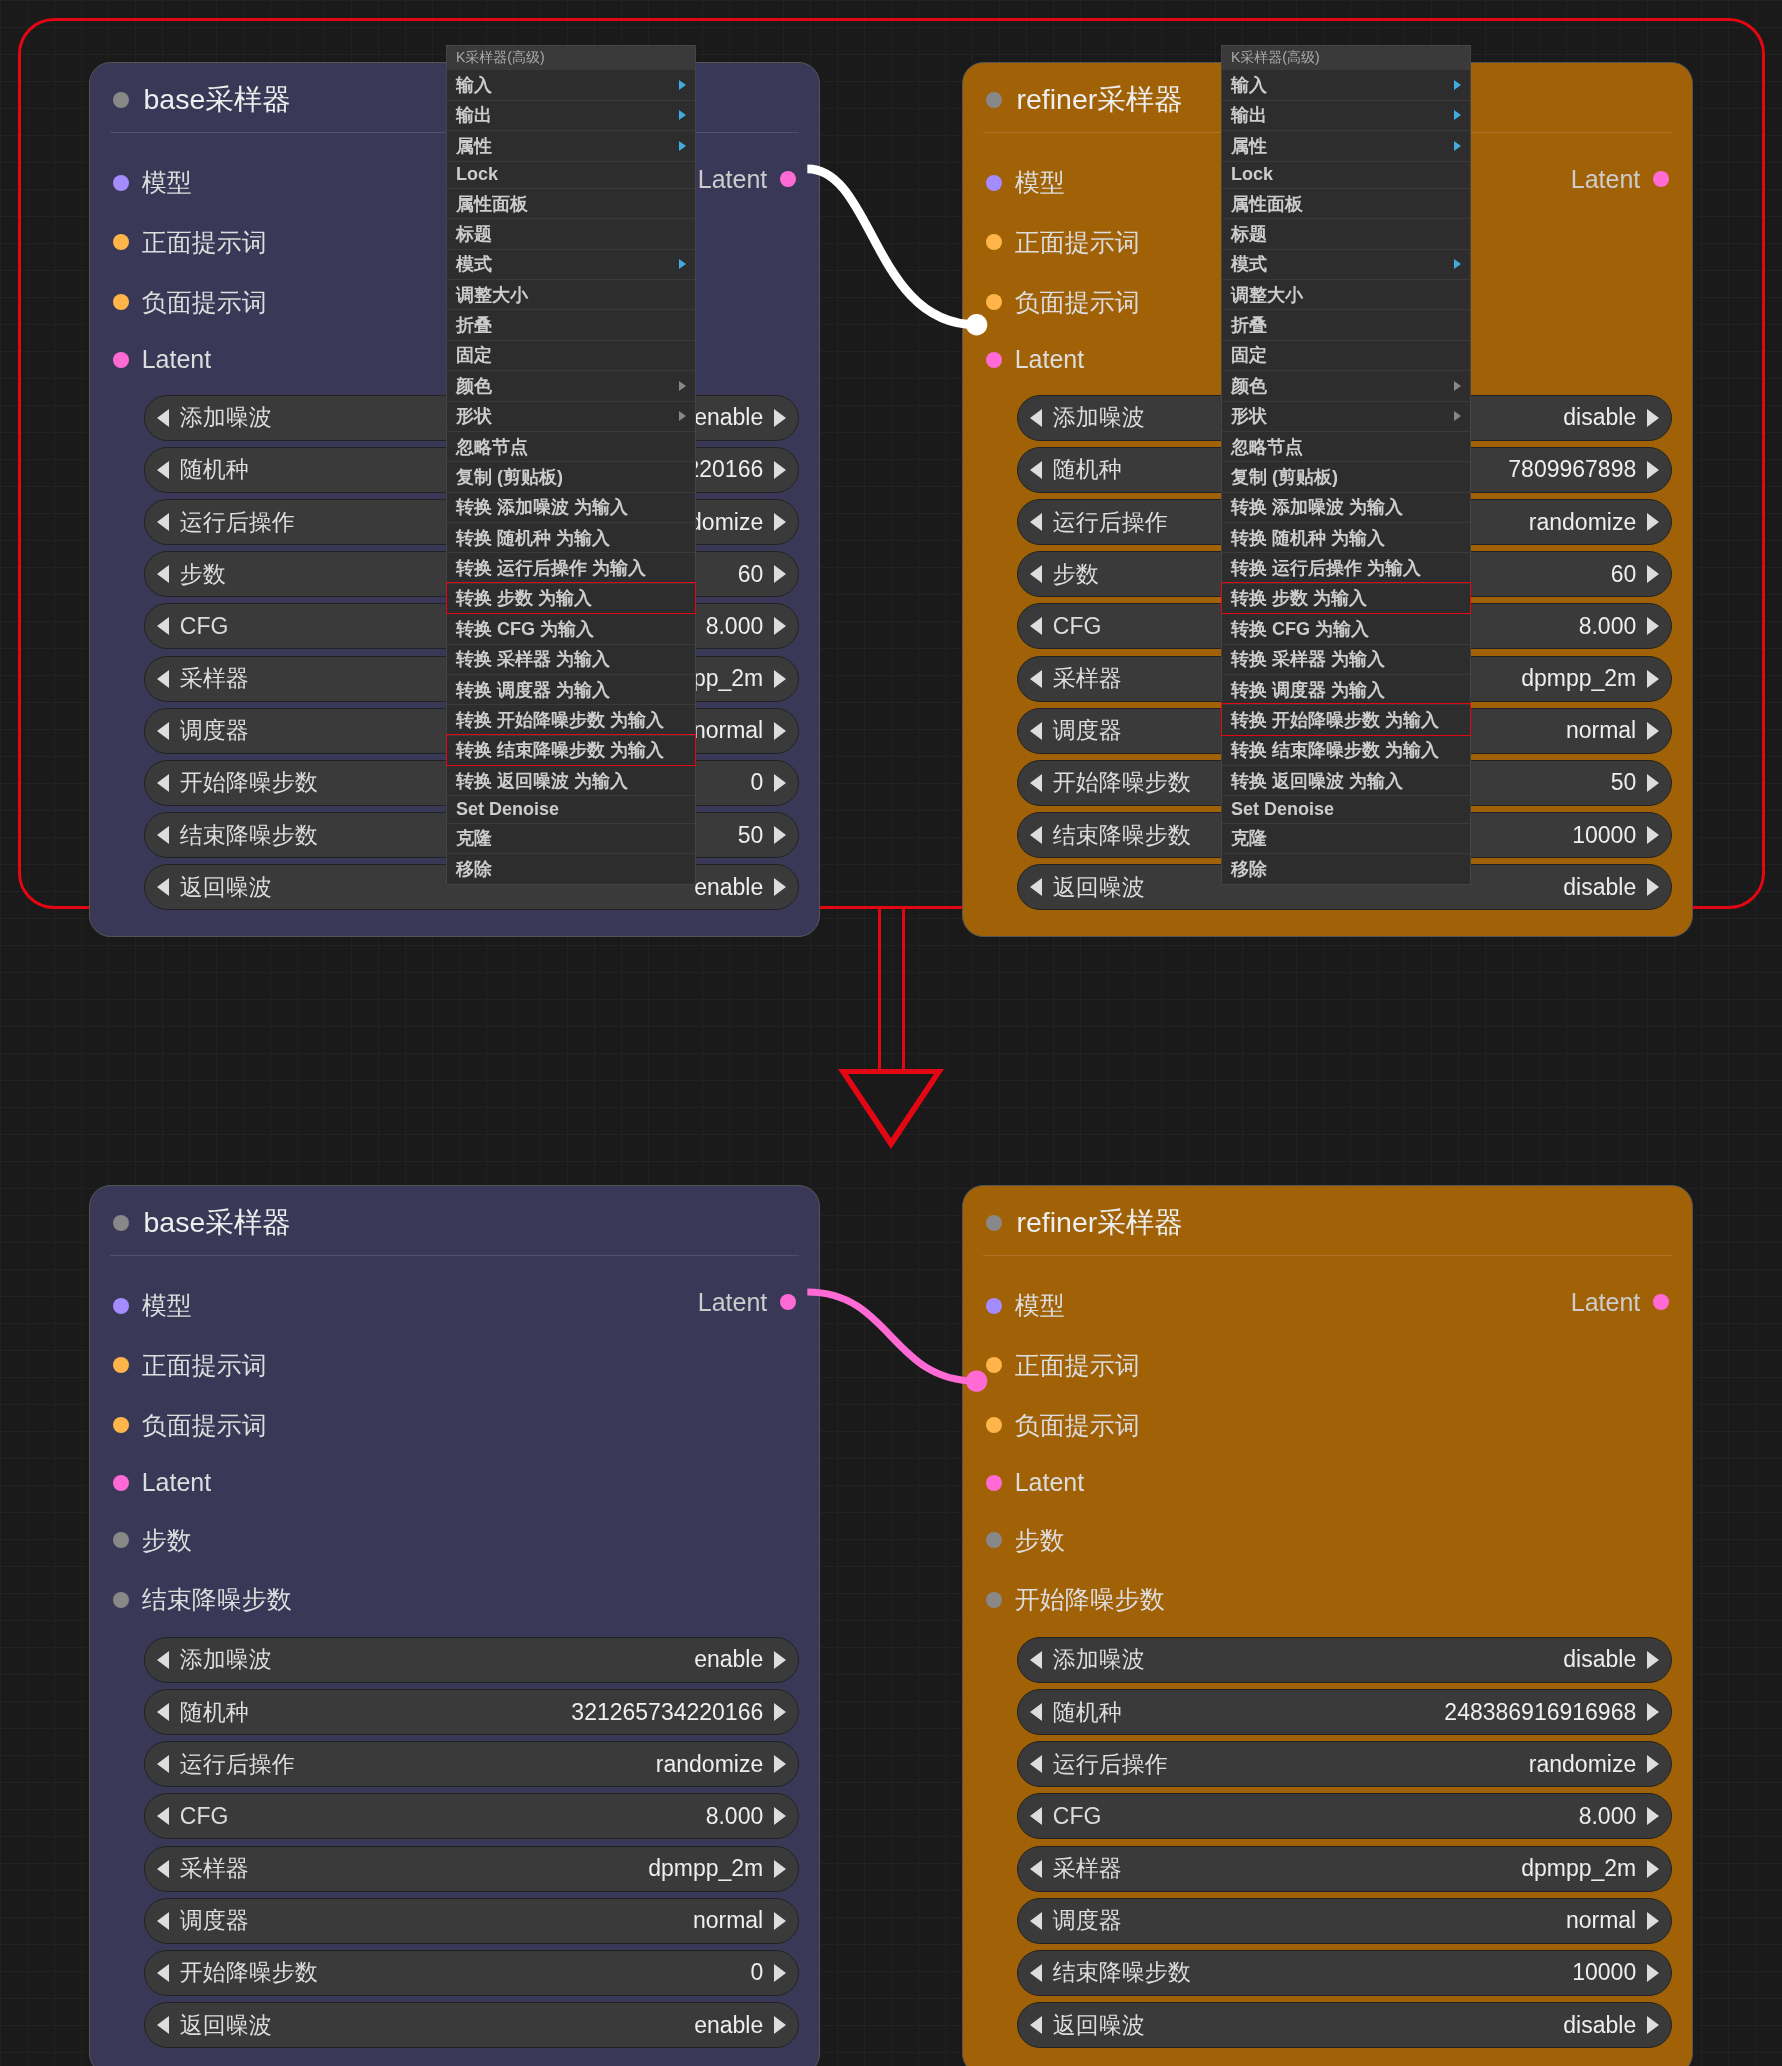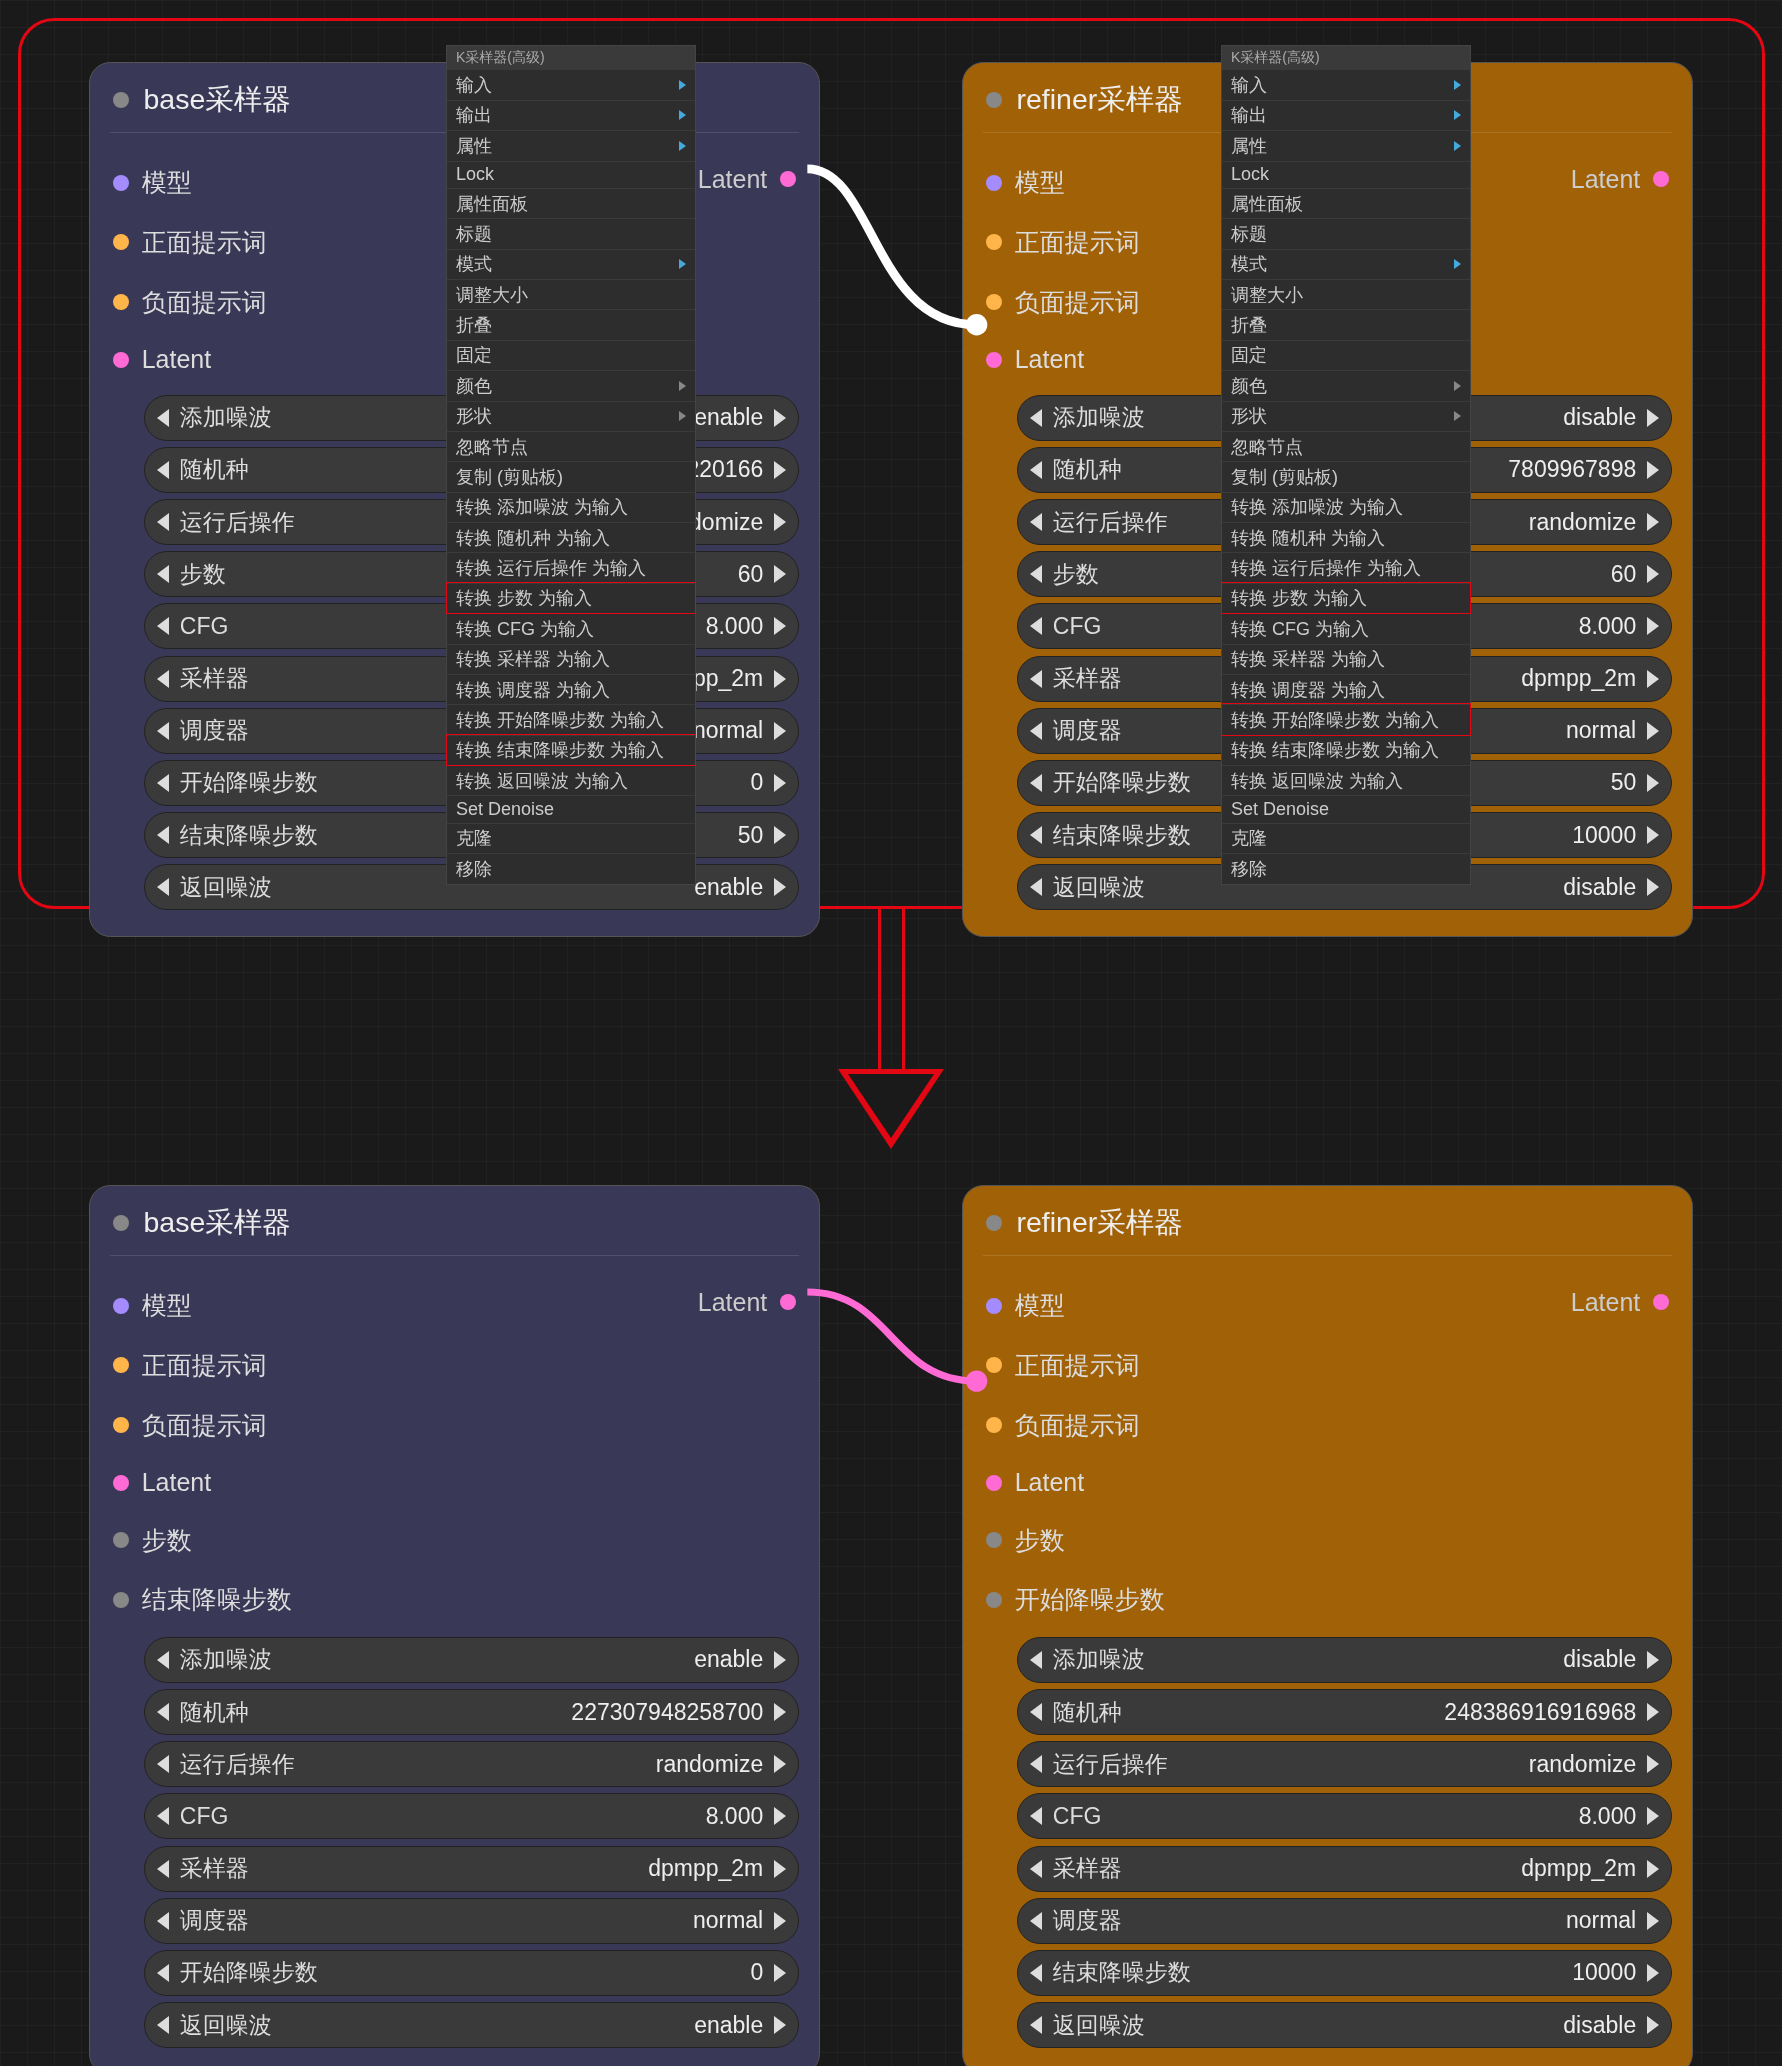--- a/index.html
+++ b/index.html
@@ -74,21 +74,21 @@
   .widget .lab { flex: 0 0 auto; margin-left:10.7px; }
   .widget .val { flex: 1 1 auto; text-align:right; margin-right:10.7px; color:#eee; }
 
   
   .ctx {
     position:absolute; width:250px; background:#2d2d2d; border:0.9px solid #444;
     font-size:18px; color:#ccc; z-index:10;
   }
   .ctx .hdr { background:#3a3a3a; padding:2.7px 9px; color:#aaa; font-size:14px; }
   .ctx .item { display:flex; justify-content:space-between; align-items:center;
-    padding:2.7px 9px; border-top:0.9px solid #3a3a3a; white-space:nowrap; }
+    padding:2.7px 9px; border-top:0.9px solid #3a3a3a; white-space:nowrap;font-weight:bold; }
   .ctx .item.sub::after { content:""; width:0;height:0;
     border-top:5.3px solid transparent;border-bottom:5.3px solid transparent;border-left:7.1px solid #4ad; }
   .ctx .item.sub-grey::after { content:""; width:0;height:0;
     border-top:5.3px solid transparent;border-bottom:5.3px solid transparent;border-left:7.1px solid #888; }
   .ctx .item.hl { outline:1.8px solid #e30613; outline-offset:-0.9px;text-align:center; }
 
   .edge { position:absolute; pointer-events:none; z-index:5; }
 </style>
 </head>
 <body>
@@ -325,21 +325,21 @@
   <div>
       <div class="widget">
         <span class="tri l"></span>
         <span class="lab">添加噪波</span>
         <span class="val">enable</span>
         <span class="tri r"></span>
       </div>
       <div class="widget">
         <span class="tri l"></span>
         <span class="lab">随机种</span>
-        <span class="val">227307948258700</span>
+        <span class="val">321265734220166</span>
         <span class="tri r"></span>
       </div>
       <div class="widget">
         <span class="tri l"></span>
         <span class="lab">运行后操作</span>
         <span class="val">randomize</span>
         <span class="tri r"></span>
       </div>
       <div class="widget">
         <span class="tri l"></span>

